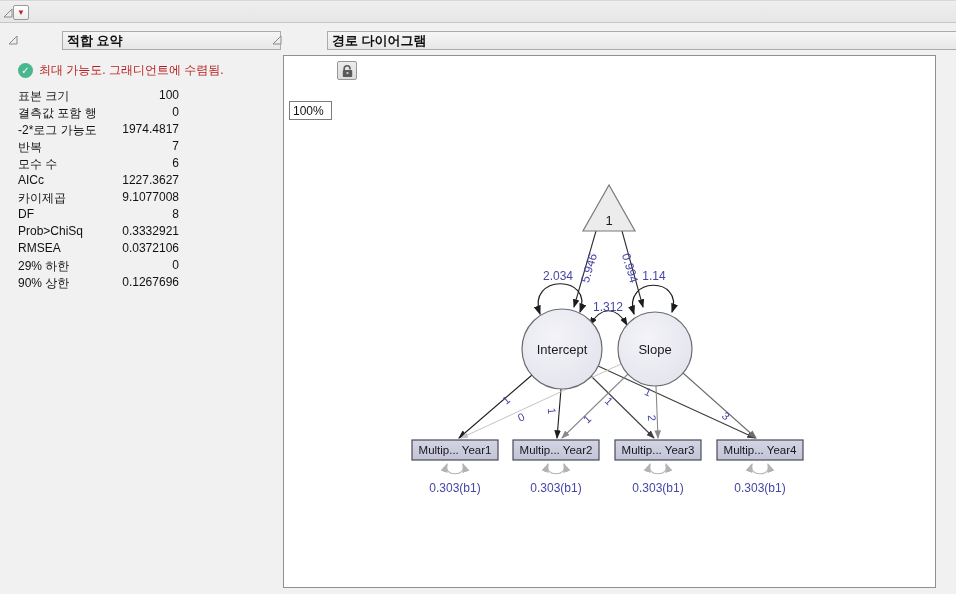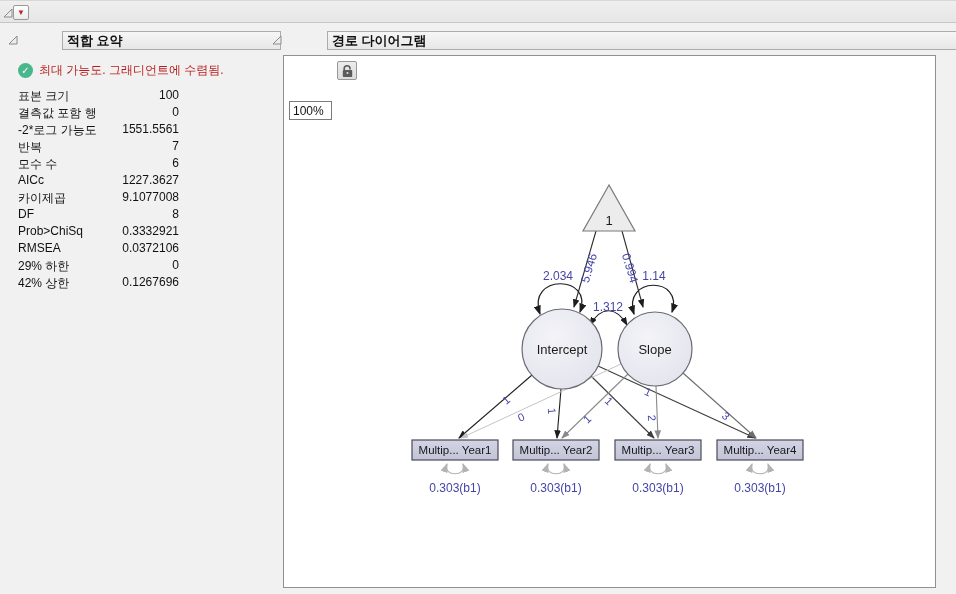--- a/index.html
+++ b/index.html
@@ -102,21 +102,21 @@
   <div class="stat-row">
       <span class="stat-label">표본 크기</span>
       <span class="stat-value">100</span>
     </div>
   <div class="stat-row">
       <span class="stat-label">결측값 포함 행</span>
       <span class="stat-value">0</span>
     </div>
   <div class="stat-row">
       <span class="stat-label">-2*로그 가능도</span>
-      <span class="stat-value">1551.5561</span>
+      <span class="stat-value">1974.4817</span>
     </div>
   <div class="stat-row">
       <span class="stat-label">반복</span>
       <span class="stat-value">7</span>
     </div>
   <div class="stat-row">
       <span class="stat-label">모수 수</span>
       <span class="stat-value">6</span>
     </div>
   <div class="stat-row">
@@ -137,21 +137,21 @@
     </div>
   <div class="stat-row">
       <span class="stat-label">RMSEA</span>
       <span class="stat-value">0.0372106</span>
     </div>
   <div class="stat-row">
       <span class="stat-label">29% 하한</span>
       <span class="stat-value">0</span>
     </div>
   <div class="stat-row">
-      <span class="stat-label">42% 상한</span>
+      <span class="stat-label">90% 상한</span>
       <span class="stat-value">0.1267696</span>
     </div>
 </div>
 
 <svg class="disc" style="left:272px; top:35px;" viewBox="0 0 10 10">
     <polygon points="1,9 9,9 9,1" fill="#ededed" stroke="#8a8a8a" stroke-width="1"></polygon>
   </svg>
 <div class="panel-header" style="left:283px; top:31px; width:650px;">경로 다이어그램</div>
 
 <div class="canvas">

